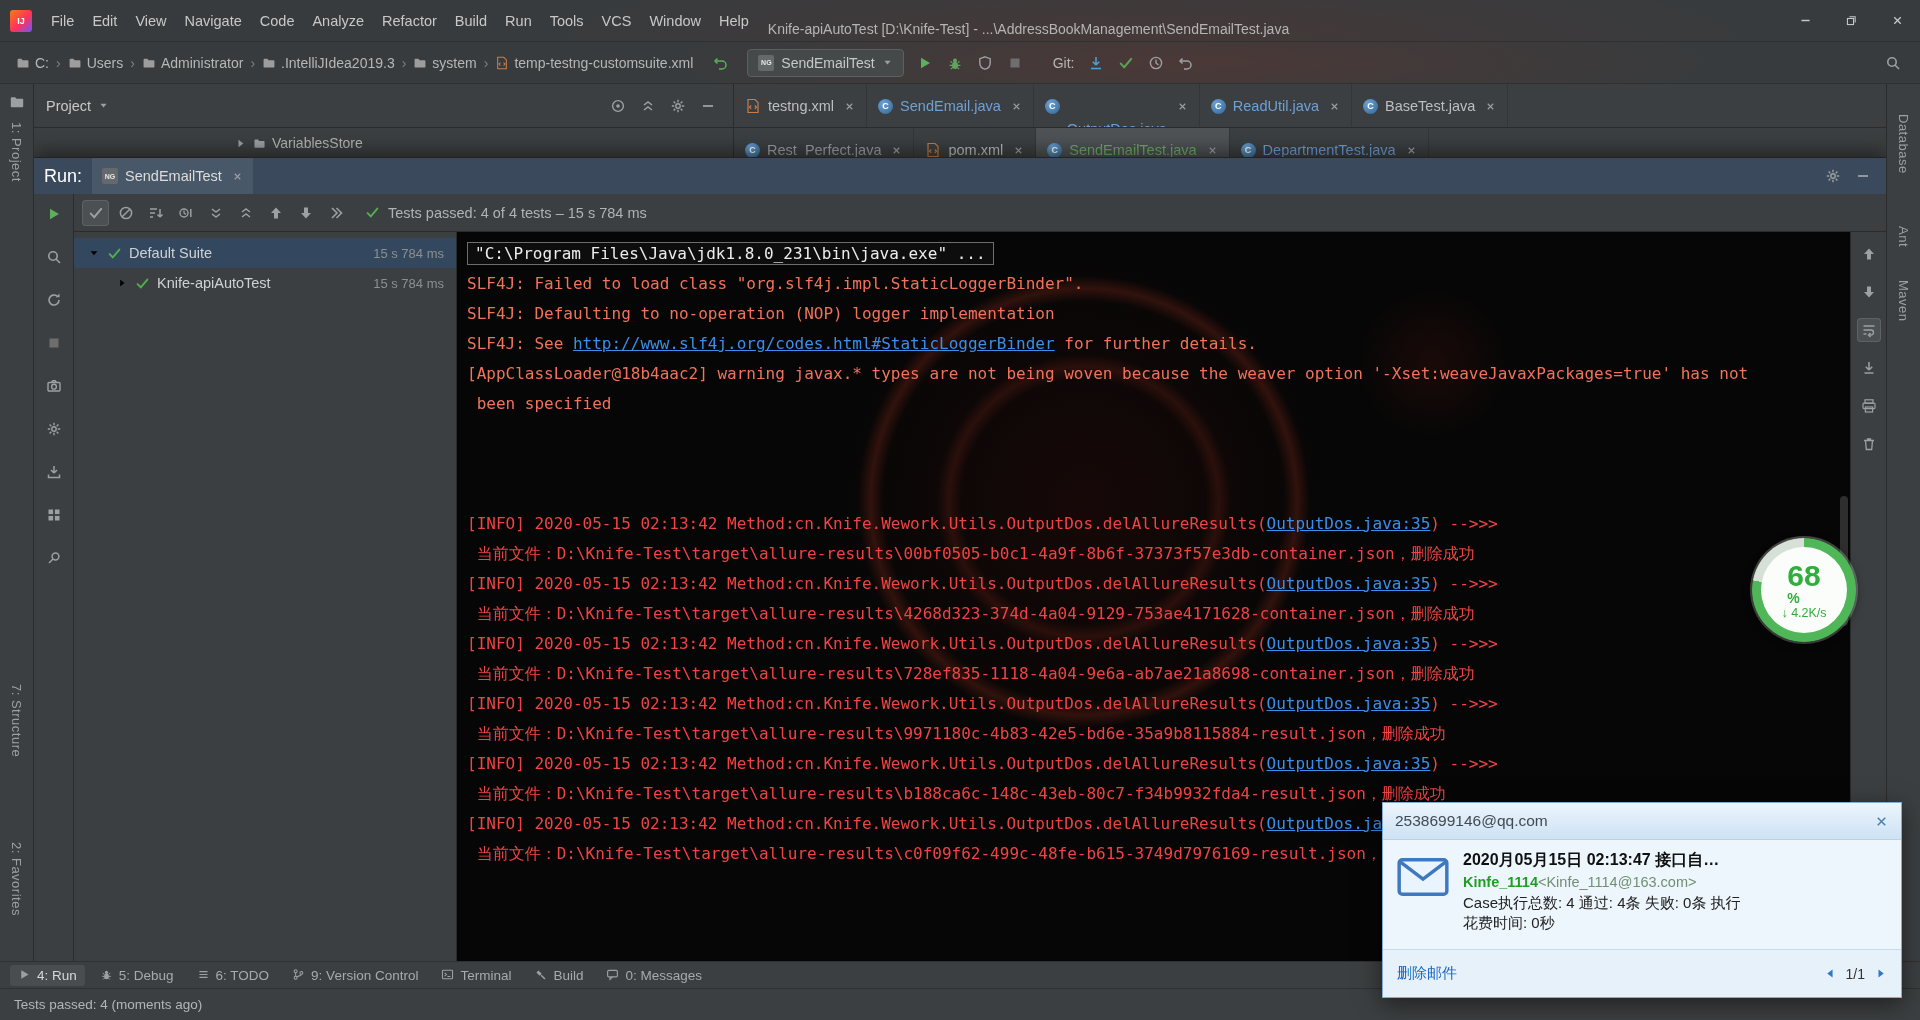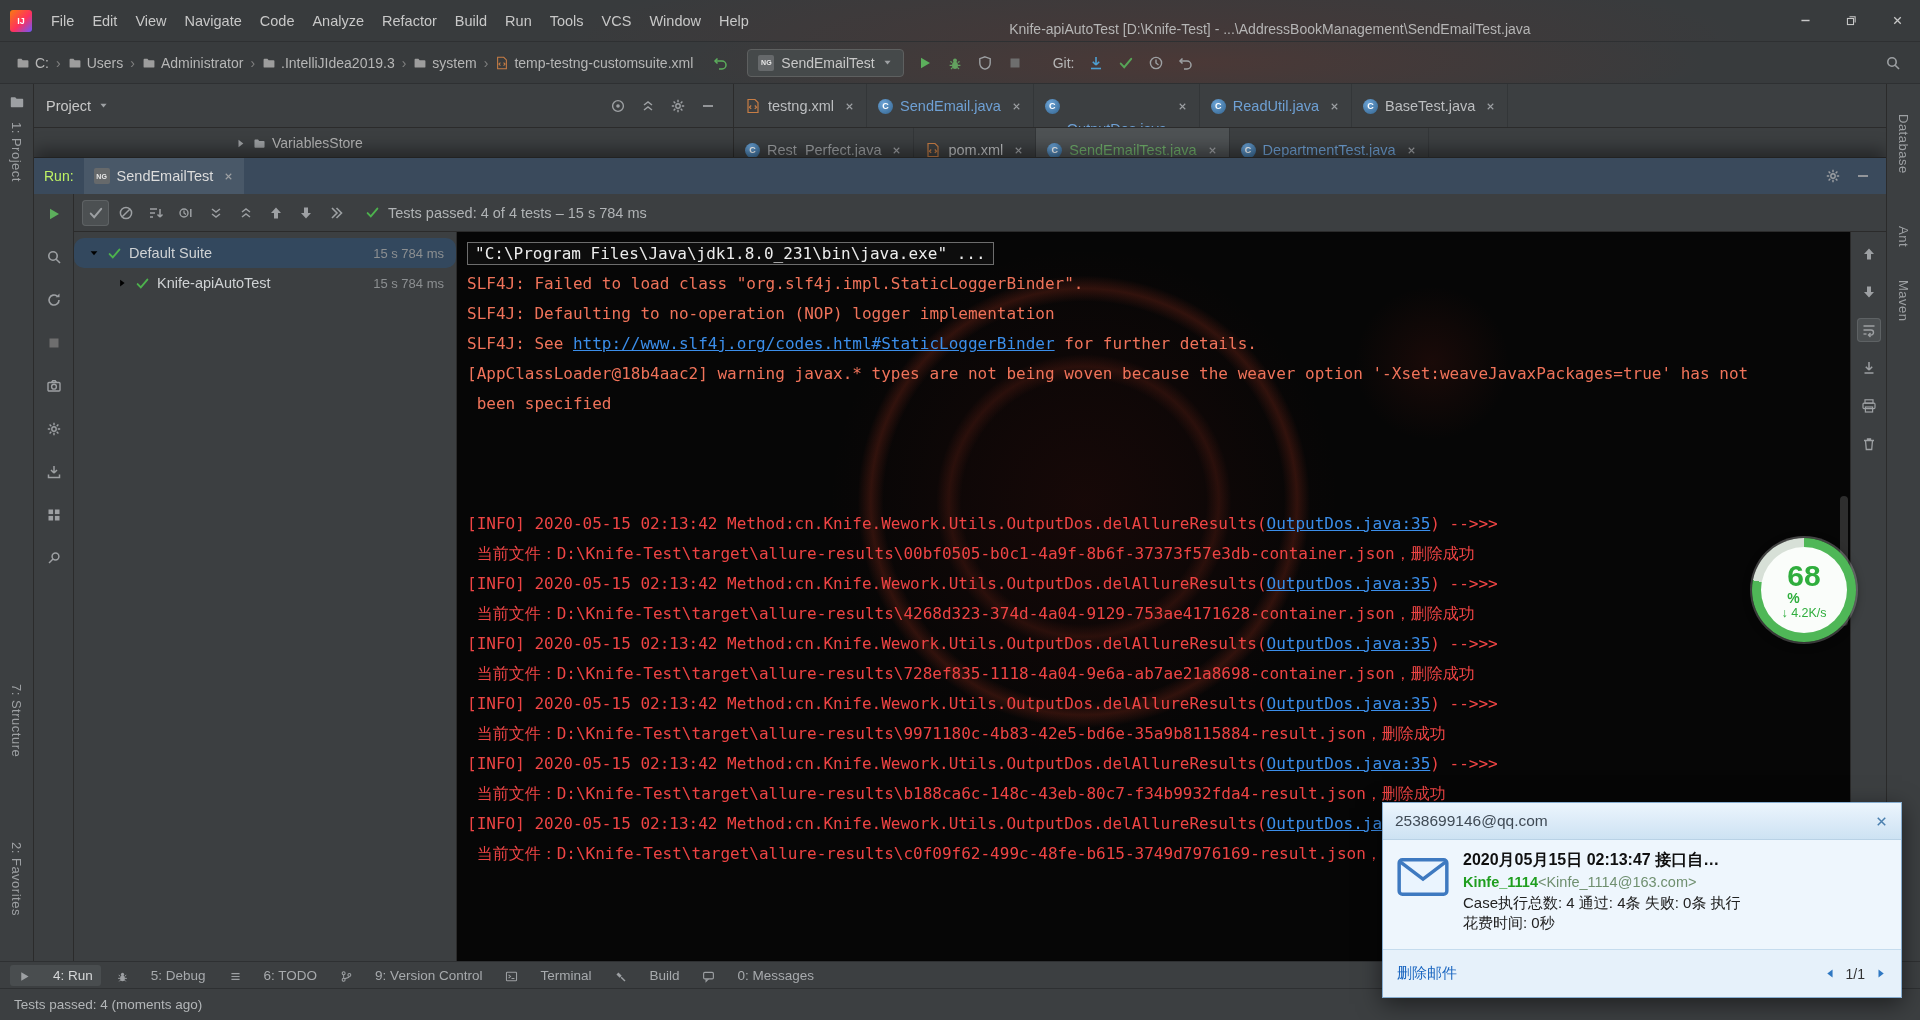--- a/index.html
+++ b/index.html
@@ -8,21 +8,21 @@
   .ic{width:16px;height:16px;fill:currentColor;flex:none;display:block;}
   .spacer{flex:1;}
 
   
   .titlebar{position:absolute;top:0;left:0;right:0;height:42px;display:flex;align-items:center;padding-left:10px;
     background:radial-gradient(ellipse 600px 80px at 60% 100%, rgba(150,40,25,.14), transparent),#383b3d;border-bottom:1px solid #2e3032;z-index:6;}
   .logo{width:22px;height:22px;border-radius:3px;background:linear-gradient(135deg,#f97a12,#fe315d 55%,#6b57ff);color:#fff;
     font-size:9px;font-weight:bold;display:flex;align-items:center;justify-content:center;margin-right:10px;text-align:center;}
   .menus{display:flex;align-items:flex-start;}
   .menu-item{padding:4px 9px;font-size:14.5px;color:#c8c8c8;cursor:default;white-space:nowrap;}
-  .wtitle{flex:1;text-align:center;color:#b5b5b5;font-size:14px;white-space:nowrap;overflow:hidden;text-overflow:ellipsis;padding:0 10px;margin-top:16px;}
+  .wtitle{flex:1;text-align:left;color:#b5b5b5;font-size:14px;white-space:nowrap;overflow:hidden;text-overflow:ellipsis;padding:0 10px;margin-top:16px;}
   .wctrls{display:flex;height:100%;}
   .wbtn{width:46px;height:100%;display:flex;align-items:center;justify-content:center;color:#c8c8c8;}
   .wbtn .ic{width:13px;height:13px;}
 
   
   .toolbar{position:absolute;top:42px;left:0;right:0;height:42px;display:flex;align-items:center;padding:0 14px;gap:8px;
     background:radial-gradient(ellipse 520px 60px at 62% 50%, rgba(160,45,25,.18), transparent),#383b3d;border-bottom:1px solid #2e3032;z-index:6;}
   .crumbs{display:flex;align-items:center;font-size:14px;color:#b6b6b6;}
   .bcrumb{display:flex;align-items:center;gap:5px;padding:2px 2px;cursor:default;}
   .bcrumb .ic{width:14px;height:14px;}
@@ -62,32 +62,32 @@
   .tabclose{width:11px;height:11px;color:#9da0a3;margin-left:3px;}
   .cicon{width:15px;height:15px;border-radius:50%;background:radial-gradient(circle at 35% 30%,#6ba3d6,#33648f);color:#fff;
     font-size:9px;font-weight:bold;display:flex;align-items:center;justify-content:center;flex:none;}
   .ngicon{width:16px;height:16px;border-radius:2px;background:#66696b;color:#e8e8e8;font-size:7px;font-weight:bold;
     display:flex;align-items:center;justify-content:center;flex:none;}
 
   
   .run-window{position:absolute;top:73px;left:0;right:0;bottom:0;background:#3c3f41;border-top:1px solid #222;
     box-shadow:0 -7px 16px rgba(0,0,0,.4);display:flex;flex-direction:column;z-index:3;}
   .run-header{height:36px;background:#3a4a5c;display:flex;align-items:center;padding:0 10px;gap:10px;flex:none;}
-  .run-label{font-size:14px;color:#bef264;}
+  .run-label{font-size:18px;color:#ffffff;}
   .run-tab{display:flex;align-items:center;gap:7px;padding:0 10px;height:36px;background:rgba(255,255,255,.08);color:#dcdcdc;font-size:14.5px;}
   .run-body{flex:1;display:flex;min-height:0;}
   .run-left{width:40px;border-right:1px solid #2b2b2b;display:flex;flex-direction:column;align-items:center;padding-top:8px;gap:19px;flex:none;}
   .run-left .tbtn{width:24px;height:24px;}
   .run-main{flex:1;display:flex;flex-direction:column;min-width:0;}
   .run-toolbar{height:38px;border-bottom:1px solid #2b2b2b;display:flex;align-items:center;padding:0 8px;gap:2px;flex:none;}
   .tests-status{display:flex;align-items:center;gap:8px;margin-left:14px;color:#b0b3b5;font-size:14.5px;white-space:nowrap;}
   .tests-status .ic{color:#4db24d;width:15px;height:15px;}
   .run-content{flex:1;display:flex;min-height:0;}
   .test-tree{width:383px;border-right:1px solid #2b2b2b;padding-top:6px;font-size:14.5px;color:#cfd2d4;flex:none;}
-  .trow{height:30px;display:flex;align-items:center;gap:7px;padding:0 12px 0 14px;cursor:default;border-radius:10px;}
+  .trow{height:30px;display:flex;align-items:center;gap:7px;padding:0 12px 0 14px;cursor:default;}
   .trow.sel{background:rgba(40,85,130,.45);}
   .trow.child{padding-left:42px;}
   .trow .time{margin-left:auto;color:#8c8f91;font-size:13px;}
   .tri{width:12px;height:12px;color:#9da0a3;flex:none;}
   .tcheck{width:15px;height:15px;color:#4db24d;flex:none;}
 
   
   .console{flex:1;position:relative;min-width:0;background:#060606;}
   .console::before{content:'';position:absolute;inset:0;pointer-events:none;background:
     radial-gradient(circle 260px at 45% 37%, transparent 77%, rgba(195,60,35,.22) 82%, transparent 87%),
@@ -102,21 +102,21 @@
   .c-out{color:#ef4444;}
   .c-link{color:#3b8eea;text-decoration:underline;cursor:pointer;}
   .console-scroll{position:absolute;right:2px;top:4px;bottom:4px;width:8px;z-index:2;}
   .console-scroll .thumb{position:absolute;top:36%;height:130px;left:0;right:0;background:rgba(255,255,255,.16);border-radius:4px;}
   .console-toolbar{width:36px;border-left:1px solid #2b2b2b;background:#3c3f41;display:flex;flex-direction:column;align-items:center;gap:14px;padding-top:10px;flex:none;}
   .console-toolbar .tbtn{width:24px;height:24px;}
 
   
   .toolbuttons{position:absolute;left:0;right:0;bottom:32px;height:27px;background:#3c3f41;border-top:1px solid #2e3032;
     display:flex;align-items:center;padding:0 10px;gap:7px;z-index:4;}
-  .bitem{display:flex;align-items:flex-end;gap:22px;padding:3px 8px;border-radius:3px;color:#a7aaad;font-size:13.5px;cursor:default;white-space:nowrap;}
+  .bitem{display:flex;align-items:flex-start;gap:6px;padding:3px 8px;border-radius:3px;color:#a7aaad;font-size:13.5px;cursor:default;white-space:nowrap;}
   .bitem .ic{width:13px;height:13px;color:#9da0a3;}
   .bitem.active{background:#494d4f;color:#d6d8d9;}
   .statusbar{position:absolute;left:0;right:0;bottom:0;height:32px;border-top:1px solid #2e3032;display:flex;align-items:center;
     padding:0 14px;font-size:13.5px;color:#b3b6b8;background:#3c3f41;z-index:4;}
 
   
   .speed-widget{position:absolute;left:1752px;top:538px;width:104px;height:104px;border-radius:50%;
     background:conic-gradient(#4fb757 0 78%, #d7e0d7 78% 100%);box-shadow:0 2px 10px rgba(0,0,0,.45),0 0 0 2px rgba(255,255,255,.28);z-index:30;}
   .speed-inner{position:absolute;inset:9px;border-radius:50%;background:#fafdfa;display:flex;flex-direction:column;align-items:center;justify-content:center;gap:1px;}
   .pct{color:#2fae3d;font-size:30px;font-weight:bold;line-height:1;display:flex;align-items:baseline;flex-direction:column;}

